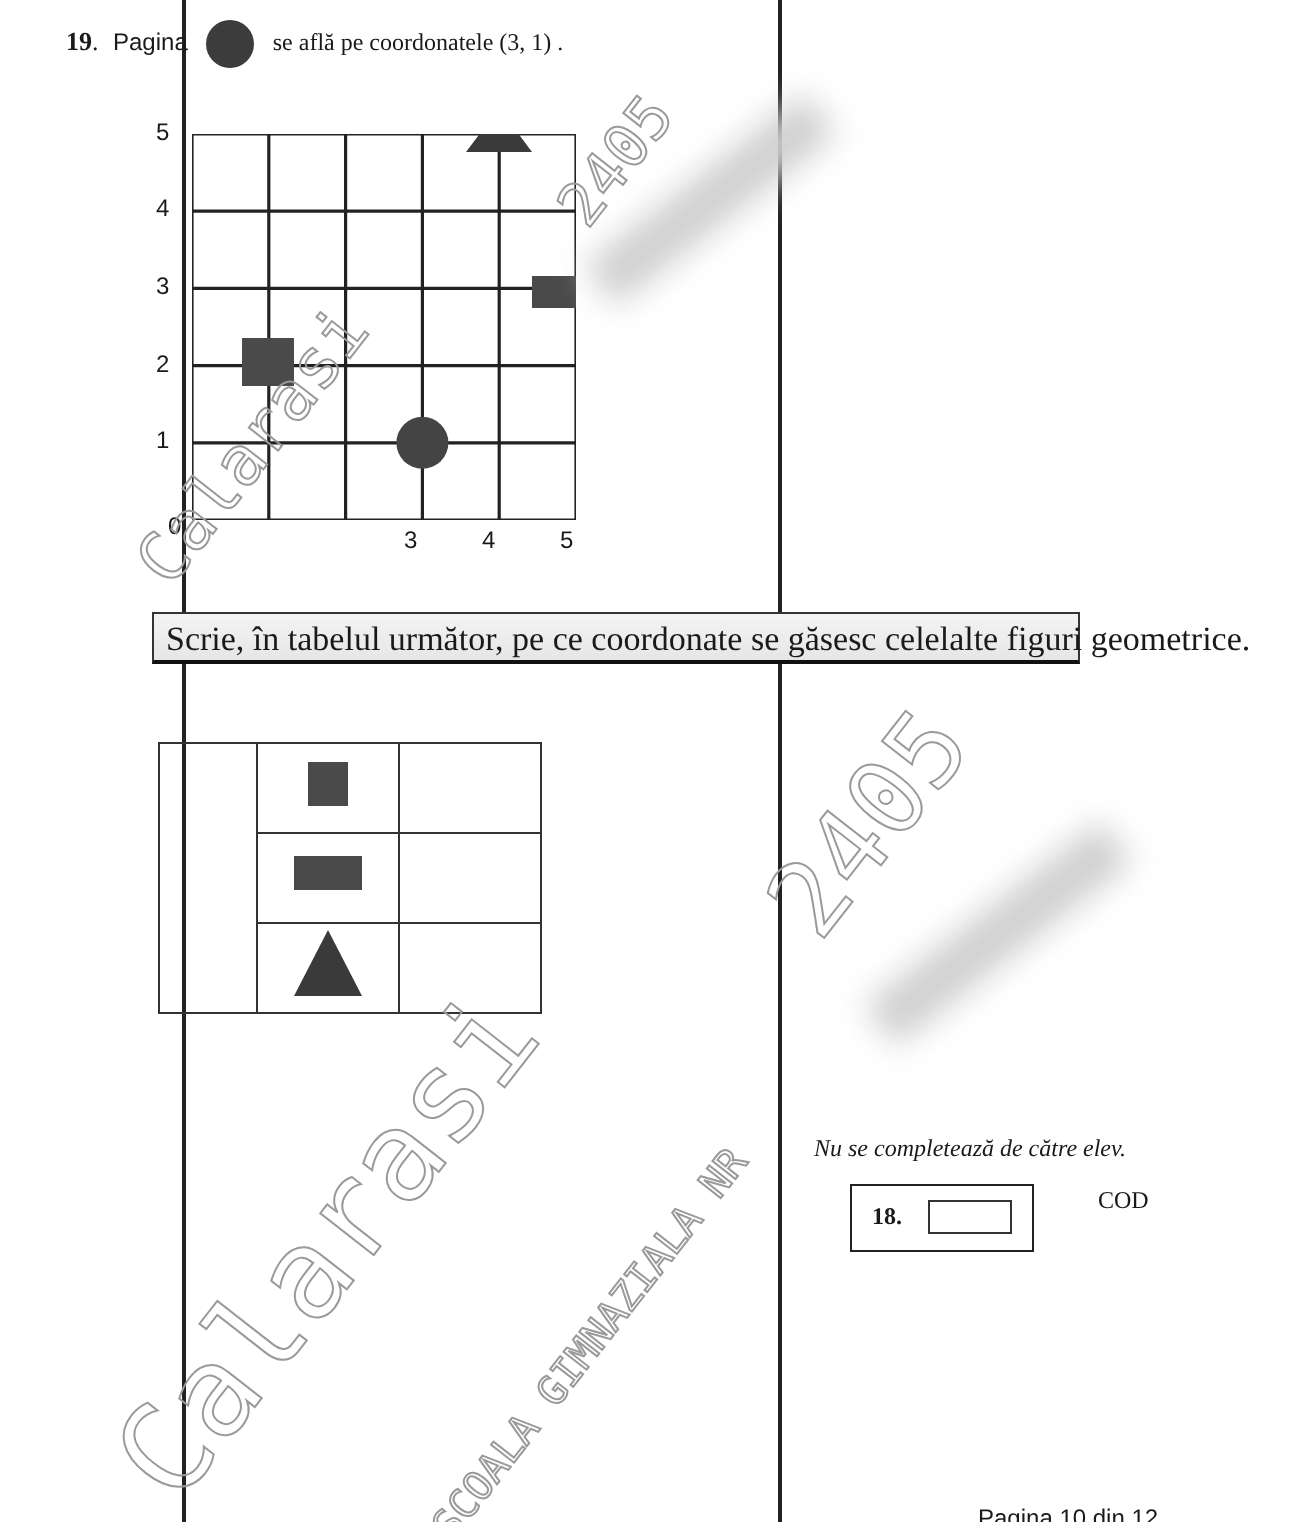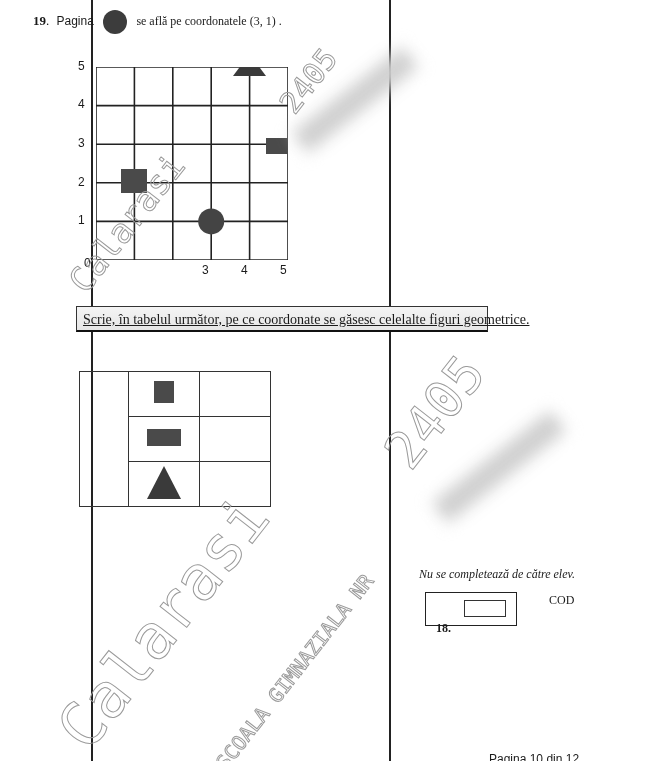--- a/index.html
+++ b/index.html
@@ -13,41 +13,40 @@
     .q-header { left: 33px; top: 10px; font-size: 13px; white-space: nowrap; }
     .q-num { font-weight: bold; font-size: 13px; }
     .q-text-1 { font-family: "Liberation Sans Narrow", "Liberation Sans", sans-serif; font-size: 12px; margin-left: 4px; }
     .q-circle { display: inline-block; width: 24px; height: 24px; border-radius: 50%; background: #3c3c3c; vertical-align: middle; margin: 0 6px 0 6px; }
     .q-text-2 { font-size: 12px; }
     .grid { position: absolute; left: 96px; top: 67px; width: 192px; height: 193px; }
     .grid svg { display: block; }
     .ytick { position: absolute; left: 78px; font-family: "Liberation Sans", sans-serif; font-size: 12px; }
     .xtick { position: absolute; top: 263px; font-family: "Liberation Sans", sans-serif; font-size: 12px; }
     .instr {
-      position: absolute; left: 76px; top: 306px; width: 412px; height: 26px;
+      position: absolute; left: 76px; top: 306px; width: 464px; height: 26px;
       border: 1px solid #333; border-bottom: 2px solid #111;
       background: linear-gradient(180deg, #f4f4f4 0%, #e6e6e6 100%);
-      font-size: 14px; line-height: 26px; padding-left: 6px; box-sizing: border-box;
+      font-size: 17px; line-height: 26px; padding-left: 6px; box-sizing: border-box;
       white-space: nowrap;
-      text-decoration: underline;
     }
     table.answer {
       position: absolute; left: 79px; top: 371px; border-collapse: collapse;
     }
     table.answer td { border: 1px solid #333; padding: 0; }
     .cell-label { width: 48px; }
     .cell-shape { width: 70px; height: 44px; text-align: center; vertical-align: middle; }
     .cell-answer { width: 70px; height: 44px; }
     .shape-square { display: inline-block; width: 20px; height: 22px; background: #4a4a4a; }
     .shape-rect { display: inline-block; width: 34px; height: 17px; background: #4a4a4a; }
     .shape-tri { display: inline-block; width: 0; height: 0; border-left: 17px solid transparent; border-right: 17px solid transparent; border-bottom: 33px solid #3a3a3a; }
-    .note { position: absolute; left: 419px; top: 567px; font-size: 12px; font-style: italic; white-space: nowrap; text-align: center; }
+    .note { position: absolute; left: 407px; top: 567px; font-size: 12px; font-style: italic; white-space: nowrap; text-align: center; }
     .cod { position: absolute; left: 549px; top: 581px; font-size: 12px; margin-top: 12px; }
     .code-box { position: absolute; left: 425px; top: 592px; width: 92px; height: 34px; border: 1px solid #222; box-sizing: border-box; }
-    .code-num { position: absolute; left: 10px; top: 8px; font-weight: bold; font-size: 12px; margin-top: 20px; }
+    .code-num { position: absolute; left: 10px; top: 8px; font-weight: bold; font-size: 12px; }
     .code-input { position: absolute; left: 38px; top: 7px; width: 42px; height: 17px; border: 1px solid #333; background: #fff; box-sizing: border-box; }
     .footer { position: absolute; left: 489px; top: 752px; font-family: "Liberation Sans", sans-serif; font-size: 12px; white-space: nowrap; }
     .wm { position: absolute; color: transparent; -webkit-text-stroke: 1px #9a9a9a; font-family: "DejaVu Sans Mono", monospace; white-space: nowrap; transform-origin: left bottom; pointer-events: none; }
     .blur { position: absolute; height: 26px; background: #cfcfcf; filter: blur(8px); transform-origin: left center; }
   </style>
 </head>
 <body>
 
 <div class="vline" style="left:91px; top:0; height:761px;"></div>
 <div class="vline" style="left:389px; top:0; height:761px;"></div>

